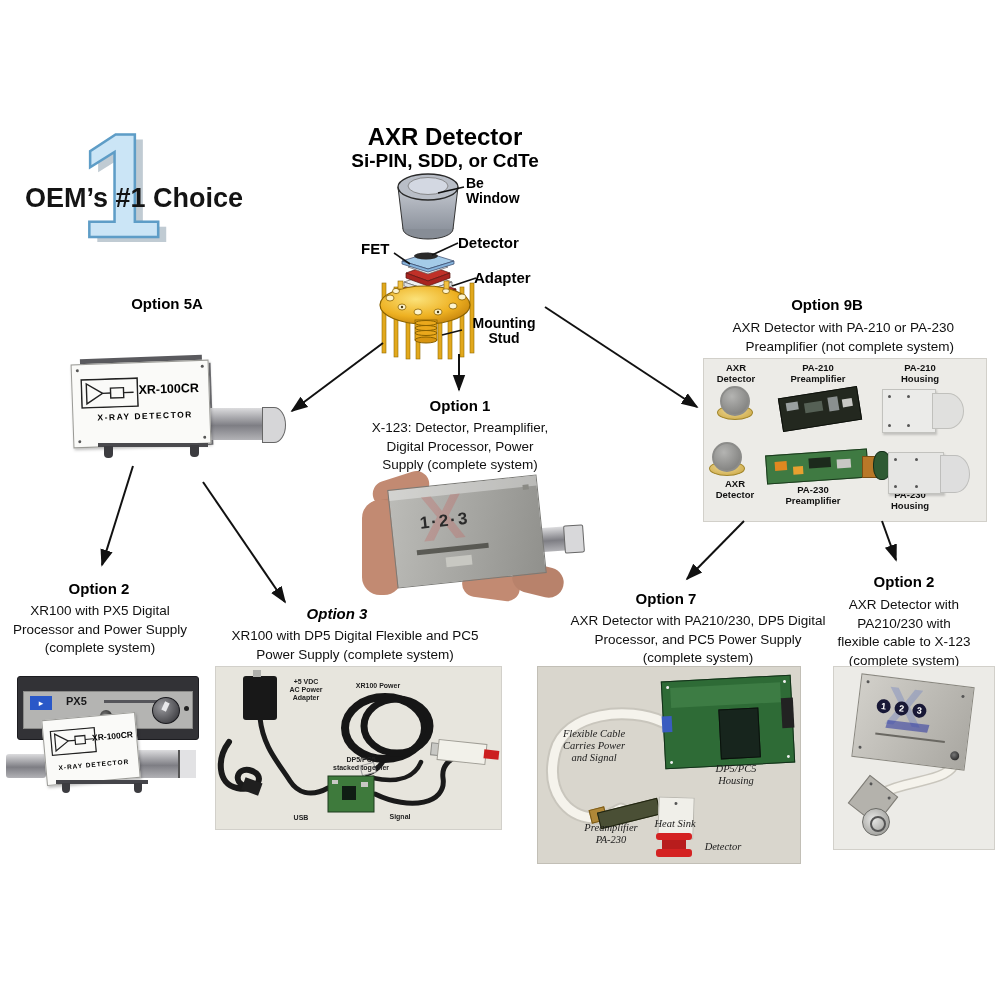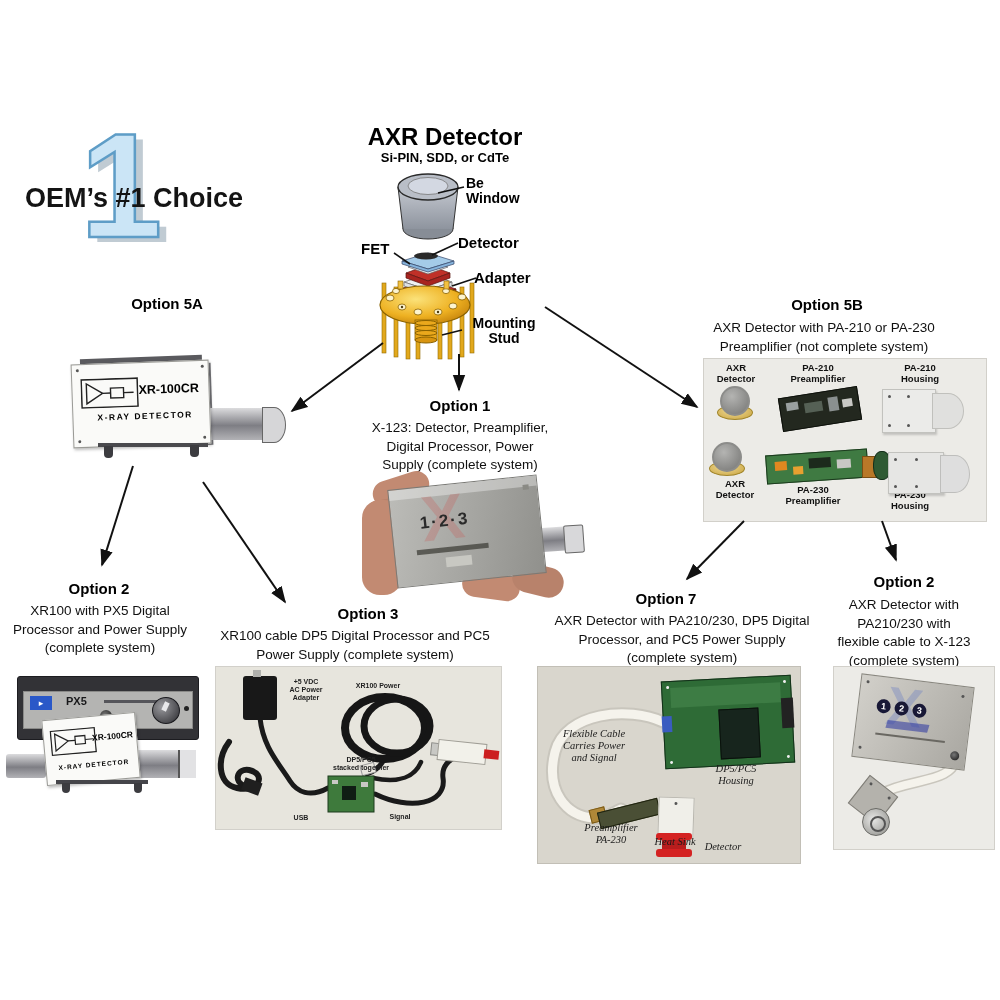--- a/index.html
+++ b/index.html
@@ -11,21 +11,21 @@
   .optDesc{position:absolute;font-size:13.5px;line-height:1.38;text-align:center;color:#101010;white-space:pre-line;}
   .plabel{position:absolute;font-weight:bold;color:#000;line-height:1.08;white-space:pre-line;}
   .pnl{position:absolute;background:#ecebe7;border:1px solid #d2d0ca;}
   .itemLbl{position:absolute;font-weight:bold;font-size:9.5px;line-height:1.12;text-align:center;color:#111;white-space:pre-line;}
   .tinyLbl{position:absolute;font-weight:bold;font-size:7px;line-height:1.15;text-align:center;color:#222;white-space:pre-line;}
   .serifLbl{position:absolute;font-family:"Liberation Serif",serif;font-style:italic;font-size:10.5px;line-height:1.15;color:#1a1a1a;white-space:pre-line;text-align:center;}
   .numeral{position:absolute;left:80px;top:112px;font-size:148px;line-height:1;font-weight:bold;
            color:#cbe5f6;-webkit-text-stroke:2.5px #5e9dc7;text-shadow:8px 5px 0 rgba(140,160,175,.55);z-index:0;}
   .tagline{position:absolute;left:25px;top:183px;font-size:27px;font-weight:700;color:#141414;z-index:1;}
   .axrTitle{position:absolute;left:340px;top:123px;width:210px;text-align:center;font-size:24px;font-weight:600;}
-  .axrSub{position:absolute;left:330px;top:150px;width:230px;text-align:center;font-size:13px;font-weight:600;}
+  .axrSub{position:absolute;left:330px;top:150px;width:230px;text-align:center;font-size:19px;font-weight:600;}
   .noteBox{position:absolute;left:638px;top:149px;width:334px;border:2px solid #000;padding:8px 6px;
            text-align:center;font-size:19px;font-weight:bold;line-height:1.18;white-space:pre-line;background:#fff;}
   .silver{background:linear-gradient(180deg,#dcdcde 0%,#7e7e84 55%,#b2b2b6 100%);}
   .whiteDev{background:#fafaf8;border:1px solid #9a9a96;box-shadow:1px 2px 3px rgba(0,0,0,.25);}
   .screw{position:absolute;width:3px;height:3px;border-radius:50%;background:#555;}
   .can{position:absolute;}
   .canTop{position:absolute;left:1px;top:0;width:26px;height:26px;border-radius:50%;
           background:radial-gradient(circle at 38% 32%,#b4b4b2,#767674);border:2px solid #8c8c8a;}
   .canBase{position:absolute;left:-2px;top:19px;width:34px;height:13px;border-radius:50%;
            background:radial-gradient(ellipse at 45% 35%,#f0dc9a,#c8a23c);border:1px solid #a08428;}
@@ -185,22 +185,22 @@
   <div class="abs" style="left:392px;top:482px;width:148px;height:97px;transform:rotate(-6deg);z-index:3;
        background:linear-gradient(105deg,#bcbcb8 0%,#a2a29e 60%,#90908c 100%);border:1px solid #7a7a76;">
     <div class="abs" style="left:0;top:0;width:100%;height:10px;background:rgba(255,255,255,.35);"></div>
     <div class="abs" style="left:30px;top:0px;font-size:64px;font-weight:bold;color:rgba(200,90,85,.28);line-height:1;">X</div>
     <div class="abs" style="left:28px;top:26px;font-size:17px;font-weight:bold;letter-spacing:2px;color:#2a2a2a;">1·2·3</div>
     <div class="abs" style="left:22px;top:62px;width:72px;height:5px;background:rgba(70,70,64,.8);"></div>
     <div class="abs" style="left:50px;top:72px;width:26px;height:10px;background:#c8c8c2;"></div>
     <div class="abs" style="right:8px;top:8px;width:6px;height:5px;background:#8a8a84;"></div>
   </div>
 
-  <div class="optTitle" style="left:757px;top:296px;width:140px;">Option 5B</div>
-  <div class="optDesc" style="left:694px;top:319px;width:260px;">AXR Detector with PA-210 or PA-230
+  <div class="optTitle" style="left:757px;top:296px;width:140px;">Option 9B</div>
+  <div class="optDesc" style="left:694px;top:319px;width:260px;text-align:right;">AXR Detector with PA-210 or PA-230
 Preamplifier (not complete system)</div>
   <div class="pnl" style="left:703px;top:358px;width:282px;height:162px;z-index:1;"></div>
   <div class="itemLbl" style="left:707px;top:363px;width:58px;z-index:2;">AXR
 Detector</div>
   <div class="itemLbl" style="left:783px;top:363px;width:70px;z-index:2;">PA-210
 Preamplifier</div>
   <div class="itemLbl" style="left:888px;top:363px;width:64px;z-index:2;">PA-210
 Housing</div>
   <div class="itemLbl" style="left:706px;top:479px;width:58px;z-index:2;">AXR
 Detector</div>
@@ -273,22 +273,22 @@
       <rect x="25" y="8" width="10" height="8" fill="none" stroke="#222" stroke-width="1.2"></rect>
       <line x1="35" y1="12" x2="43" y2="12" stroke="#222" stroke-width="1.2"></line>
     </svg>
     <div class="abs" style="left:48px;top:16px;font-size:8.5px;font-weight:bold;">XR-100CR</div>
     <div class="abs" style="left:12px;top:44px;font-size:6.5px;font-weight:bold;letter-spacing:1px;">X-RAY DETECTOR</div>
   </div>
   <div class="abs" style="left:56px;top:780px;width:92px;height:4px;background:#45454a;z-index:2;"></div>
   <div class="abs" style="left:62px;top:783px;width:8px;height:10px;background:#3c3c40;border-radius:0 0 4px 4px;z-index:2;"></div>
   <div class="abs" style="left:134px;top:783px;width:8px;height:10px;background:#3c3c40;border-radius:0 0 4px 4px;z-index:2;"></div>
 
-  <div class="optTitle" style="left:298px;top:605px;width:140px;">Option 3</div>
-  <div class="optDesc" style="left:210px;top:627px;width:290px;">XR100 cable DP5 Digital Processor and PC5
+  <div class="optTitle" style="left:267px;top:605px;width:140px;font-style:italic;">Option 3</div>
+  <div class="optDesc" style="left:210px;top:627px;width:290px;">XR100 with DP5 Digital Flexible and PC5
 Power Supply (complete system)</div>
   <div class="pnl" style="left:215px;top:666px;width:285px;height:162px;background:#e7e5dd;z-index:1;"></div>
   <svg class="abs" style="left:215px;top:666px;z-index:2;" width="285" height="162" viewBox="0 0 285 162">
     <g fill="none" stroke="#1a1a1a" stroke-linecap="round">
       <path d="M45,52 C48,80 62,95 75,115 C82,126 95,132 113,122" stroke-width="5"></path>
       <path d="M14,76 C2,92 2,118 22,122 C44,127 52,108 34,104 C22,102 18,116 30,120" stroke-width="6"></path>
       <path d="M170,92 C165,102 158,106 152,108" stroke-width="5"></path>
       <path d="M158,112 C185,118 200,110 206,96" stroke-width="4.5"></path>
       <path d="M160,128 C195,145 232,138 228,112 C226,97 238,92 247,88" stroke-width="5"></path>
       <path d="M113,122 C120,126 128,128 136,126" stroke-width="4.5"></path>
@@ -314,21 +314,21 @@
   <div class="tinyLbl" style="left:281px;top:678px;width:50px;z-index:3;">+5 VDC
 AC Power
 Adapter</div>
   <div class="tinyLbl" style="left:346px;top:682px;width:64px;z-index:3;">XR100 Power</div>
   <div class="tinyLbl" style="left:328px;top:756px;width:66px;z-index:3;">DP5/PC5
 stacked together</div>
   <div class="tinyLbl" style="left:284px;top:814px;width:34px;z-index:3;">USB</div>
   <div class="tinyLbl" style="left:378px;top:813px;width:44px;z-index:3;">Signal</div>
 
   <div class="optTitle" style="left:596px;top:590px;width:140px;">Option 7</div>
-  <div class="optDesc" style="left:544px;top:612px;width:276px;">AXR Detector with PA210/230, DP5 Digital
+  <div class="optDesc" style="left:560px;top:612px;width:276px;">AXR Detector with PA210/230, DP5 Digital
 Processor, and PC5  Power Supply
 (complete system)</div>
   <div class="pnl" style="left:537px;top:666px;width:262px;height:196px;background:#d9d6cd;border-color:#c2bfb6;z-index:1;"></div>
   <svg class="abs" style="left:537px;top:666px;z-index:2;" width="262" height="196" viewBox="0 0 262 196">
     <path d="M126,56 C92,40 28,46 18,86 C8,126 30,150 56,152 C70,153 76,146 84,143" fill="none" stroke="#c9c6bd" stroke-width="13" stroke-linecap="round"></path>
     <path d="M126,56 C92,40 28,46 18,86 C8,126 30,150 56,152 C70,153 76,146 84,143" fill="none" stroke="#f5f3ec" stroke-width="9" stroke-linecap="round"></path>
   </svg>
   <div class="abs" style="left:663px;top:678px;width:128px;height:86px;background:#2e6b36;border:1px solid #14301a;transform:rotate(-3deg);z-index:3;">
     <div class="abs" style="left:8px;top:6px;width:110px;height:20px;background:#3d7c44;"></div>
     <div class="abs" style="left:55px;top:30px;width:38px;height:48px;background:#17251d;border:1px solid #0a120c;"></div>
@@ -347,21 +347,21 @@
   <div class="abs" style="left:656px;top:833px;width:36px;height:24px;z-index:3;">
     <div style="width:36px;height:7px;background:#d42222;border-radius:3px;"></div>
     <div style="width:24px;height:9px;background:#b81d1d;margin:0 auto;"></div>
     <div style="width:36px;height:8px;background:#d42222;border-radius:3px;"></div>
   </div>
   <div class="serifLbl" style="left:548px;top:728px;width:92px;z-index:4;">Flexible Cable
 Carries Power
 and Signal</div>
   <div class="serifLbl" style="left:700px;top:763px;width:72px;z-index:4;">DP5/PC5
 Housing</div>
-  <div class="serifLbl" style="left:645px;top:836px;width:60px;z-index:4;font-family:Liberation Serif, serif;">Heat Sink</div>
+  <div class="serifLbl" style="left:645px;top:818px;width:60px;z-index:4;font-family:Liberation Serif, serif;">Heat Sink</div>
   <div class="serifLbl" style="left:575px;top:822px;width:72px;z-index:4;">Preamplifier
 PA-230</div>
   <div class="serifLbl" style="left:693px;top:841px;width:60px;z-index:4;">Detector</div>
 
   <div class="optTitle" style="left:834px;top:573px;width:140px;">Option 2</div>
   <div class="optDesc" style="left:824px;top:596px;width:160px;">AXR Detector with
 PA210/230 with
 flexible cable to X-123
 (complete system)</div>
   <div class="pnl" style="left:833px;top:666px;width:160px;height:182px;z-index:1;"></div>

